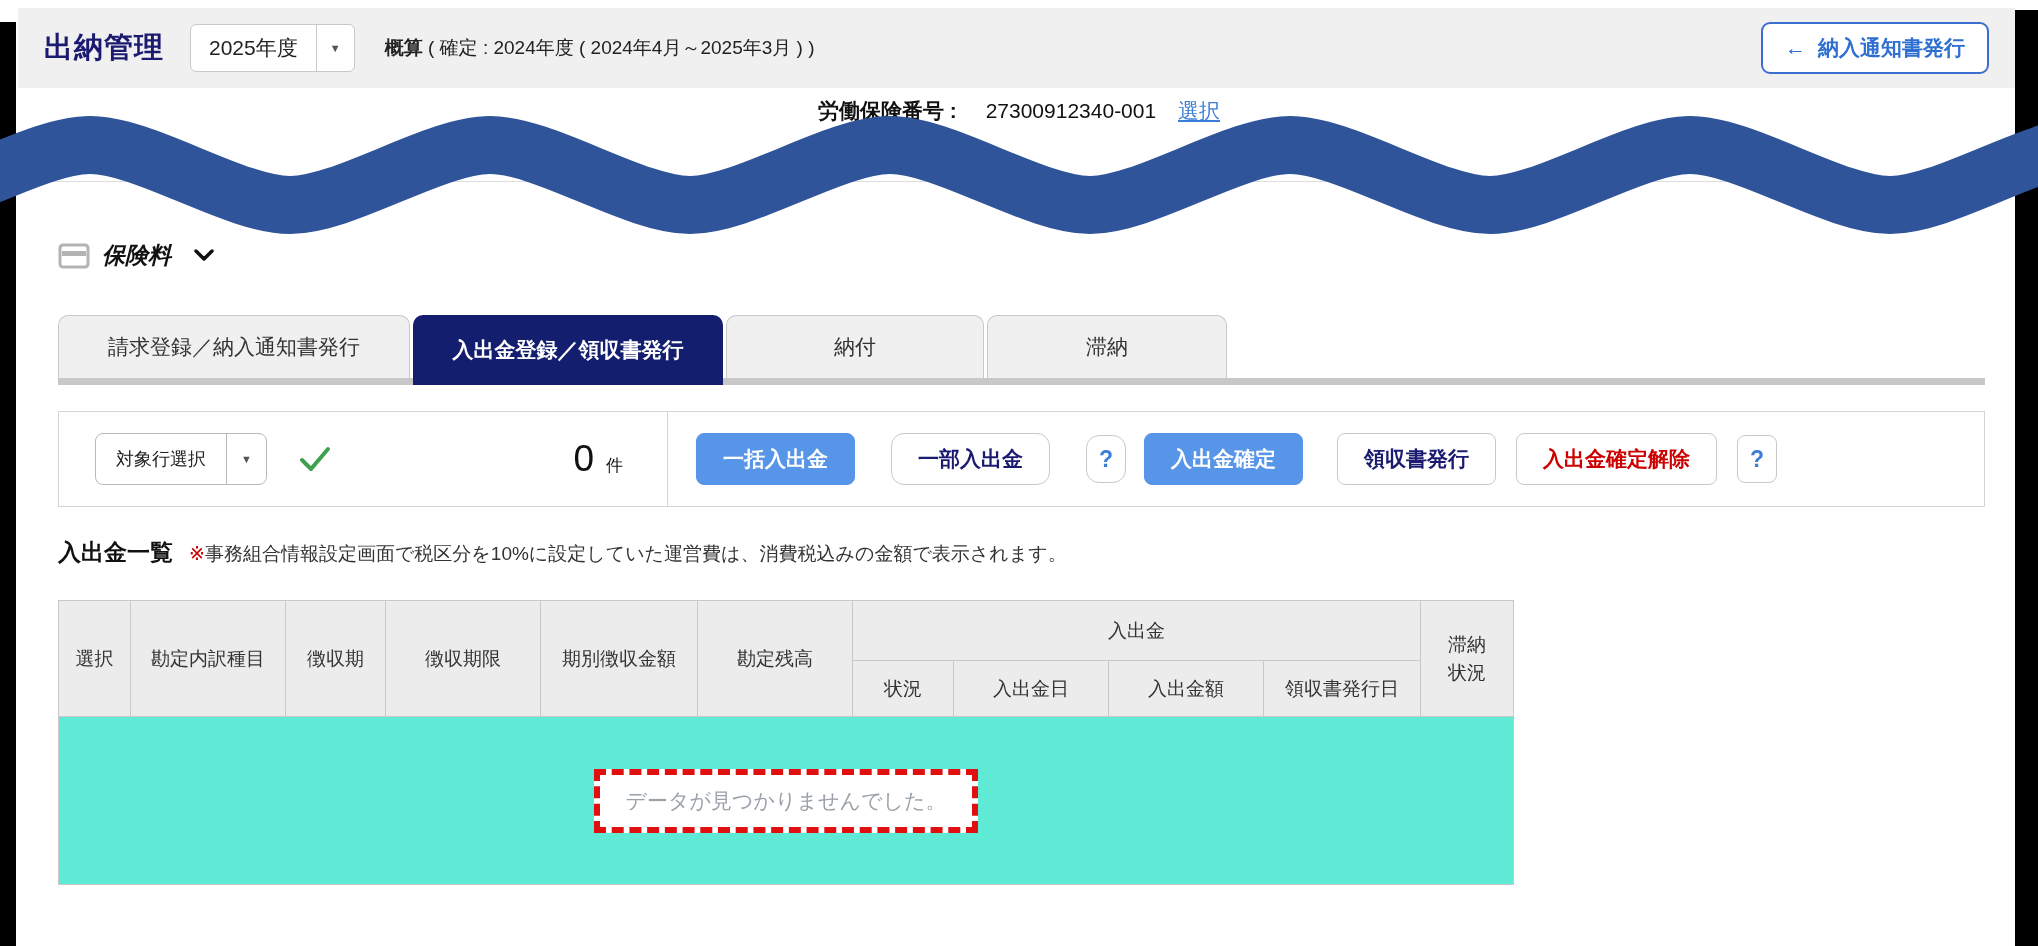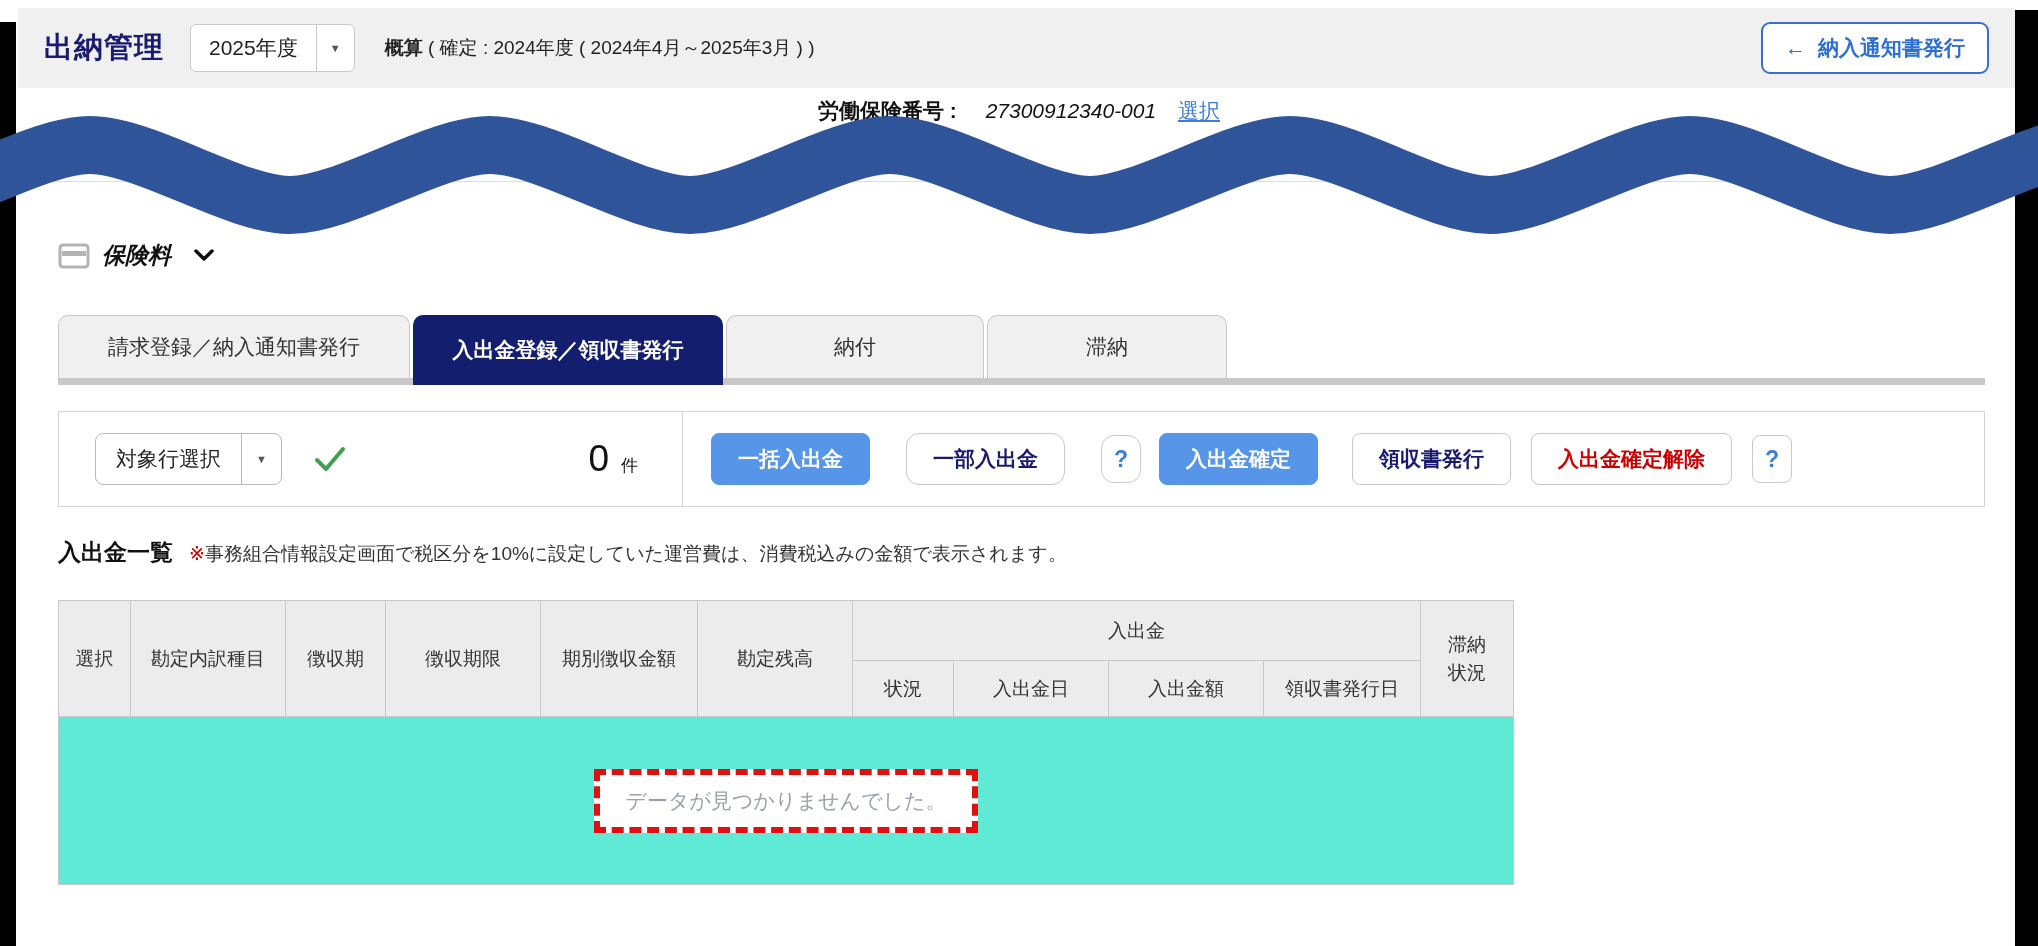--- a/index.html
+++ b/index.html
@@ -28,21 +28,21 @@
   .subtitle b { font-weight:bold; }
   .back-btn {
     margin-left:auto; background:#fff; border:2px solid #3a6fd0; color:#2e6fd0;
     border-radius:9px; height:52px; padding:0 22px; display:flex; align-items:center; gap:12px;
     font-size:21px; font-weight:bold; cursor:pointer;
   }
 
   
   .ins-row { position:absolute; left:0; top:97px; width:100%; text-align:center; font-size:21px; color:#111; }
   .ins-row .lbl { font-weight:bold; }
-  .ins-row .val { margin-left:23px;font-style:italic; }
+  .ins-row .val { margin-left:23px; }
   .ins-link { margin-left:16px; color:#3b7dd8; text-decoration:underline; cursor:pointer; }
 
   .section-line { position:absolute; left:18px; top:181px; width:1997px; height:1px; background:#ddd; }
 
   .wave { position:absolute; left:0; top:0; pointer-events:none; }
 
   
   .content { position:absolute; left:58px; top:240px; width:1927px; }
 
   .premium-row { display:flex; align-items:center; gap:12px; }
@@ -60,21 +60,21 @@
   }
   .tab.active { height:70px; background:#141e6e; color:#fff; font-weight:bold; border:none; z-index:2; }
   .tab-billing { width:352px; } .tab-inout { width:310px; } .tab-arrears { width:240px; } .tab-payment { width:258px; }
 
   
   .toolbar {
     margin-top:26px; border:1px solid #d5d5d5; background:#fff; height:96px;
     display:flex; align-items:center; padding:0 36px;
   }
   .row-select { height:52px; border:1px solid #b9b9b9; border-radius:8px; display:flex; align-items:stretch; overflow:hidden; background:#fff; cursor:pointer; }
-  .row-select-label { padding:0 20px; font-size:21px; display:flex; align-items:center; color:#222; }
+  .row-select-label { padding:0 20px; font-size:18px; display:flex; align-items:center; color:#222; }
   .row-select-arrow { width:40px; border-left:1px solid #b9b9b9; display:flex; align-items:center; justify-content:center; font-size:11px; color:#555; }
   .check-wrap { margin-left:30px; display:flex; align-items:center; }
   .count-wrap { margin-left:150px; width:140px; display:flex; align-items:baseline; justify-content:flex-end; gap:12px; }
   .count-num { font-size:37px; color:#111; }
   .count-unit { font-size:17px; color:#111; }
   .tb-divider { width:1px; background:#d5d5d5; align-self:stretch; margin:0 28px 0 44px; }
   .btn {
     height:52px; border-radius:8px; font-size:21px; font-weight:bold; padding:0 26px;
     display:flex; align-items:center; justify-content:center; cursor:pointer; white-space:nowrap;
   }

